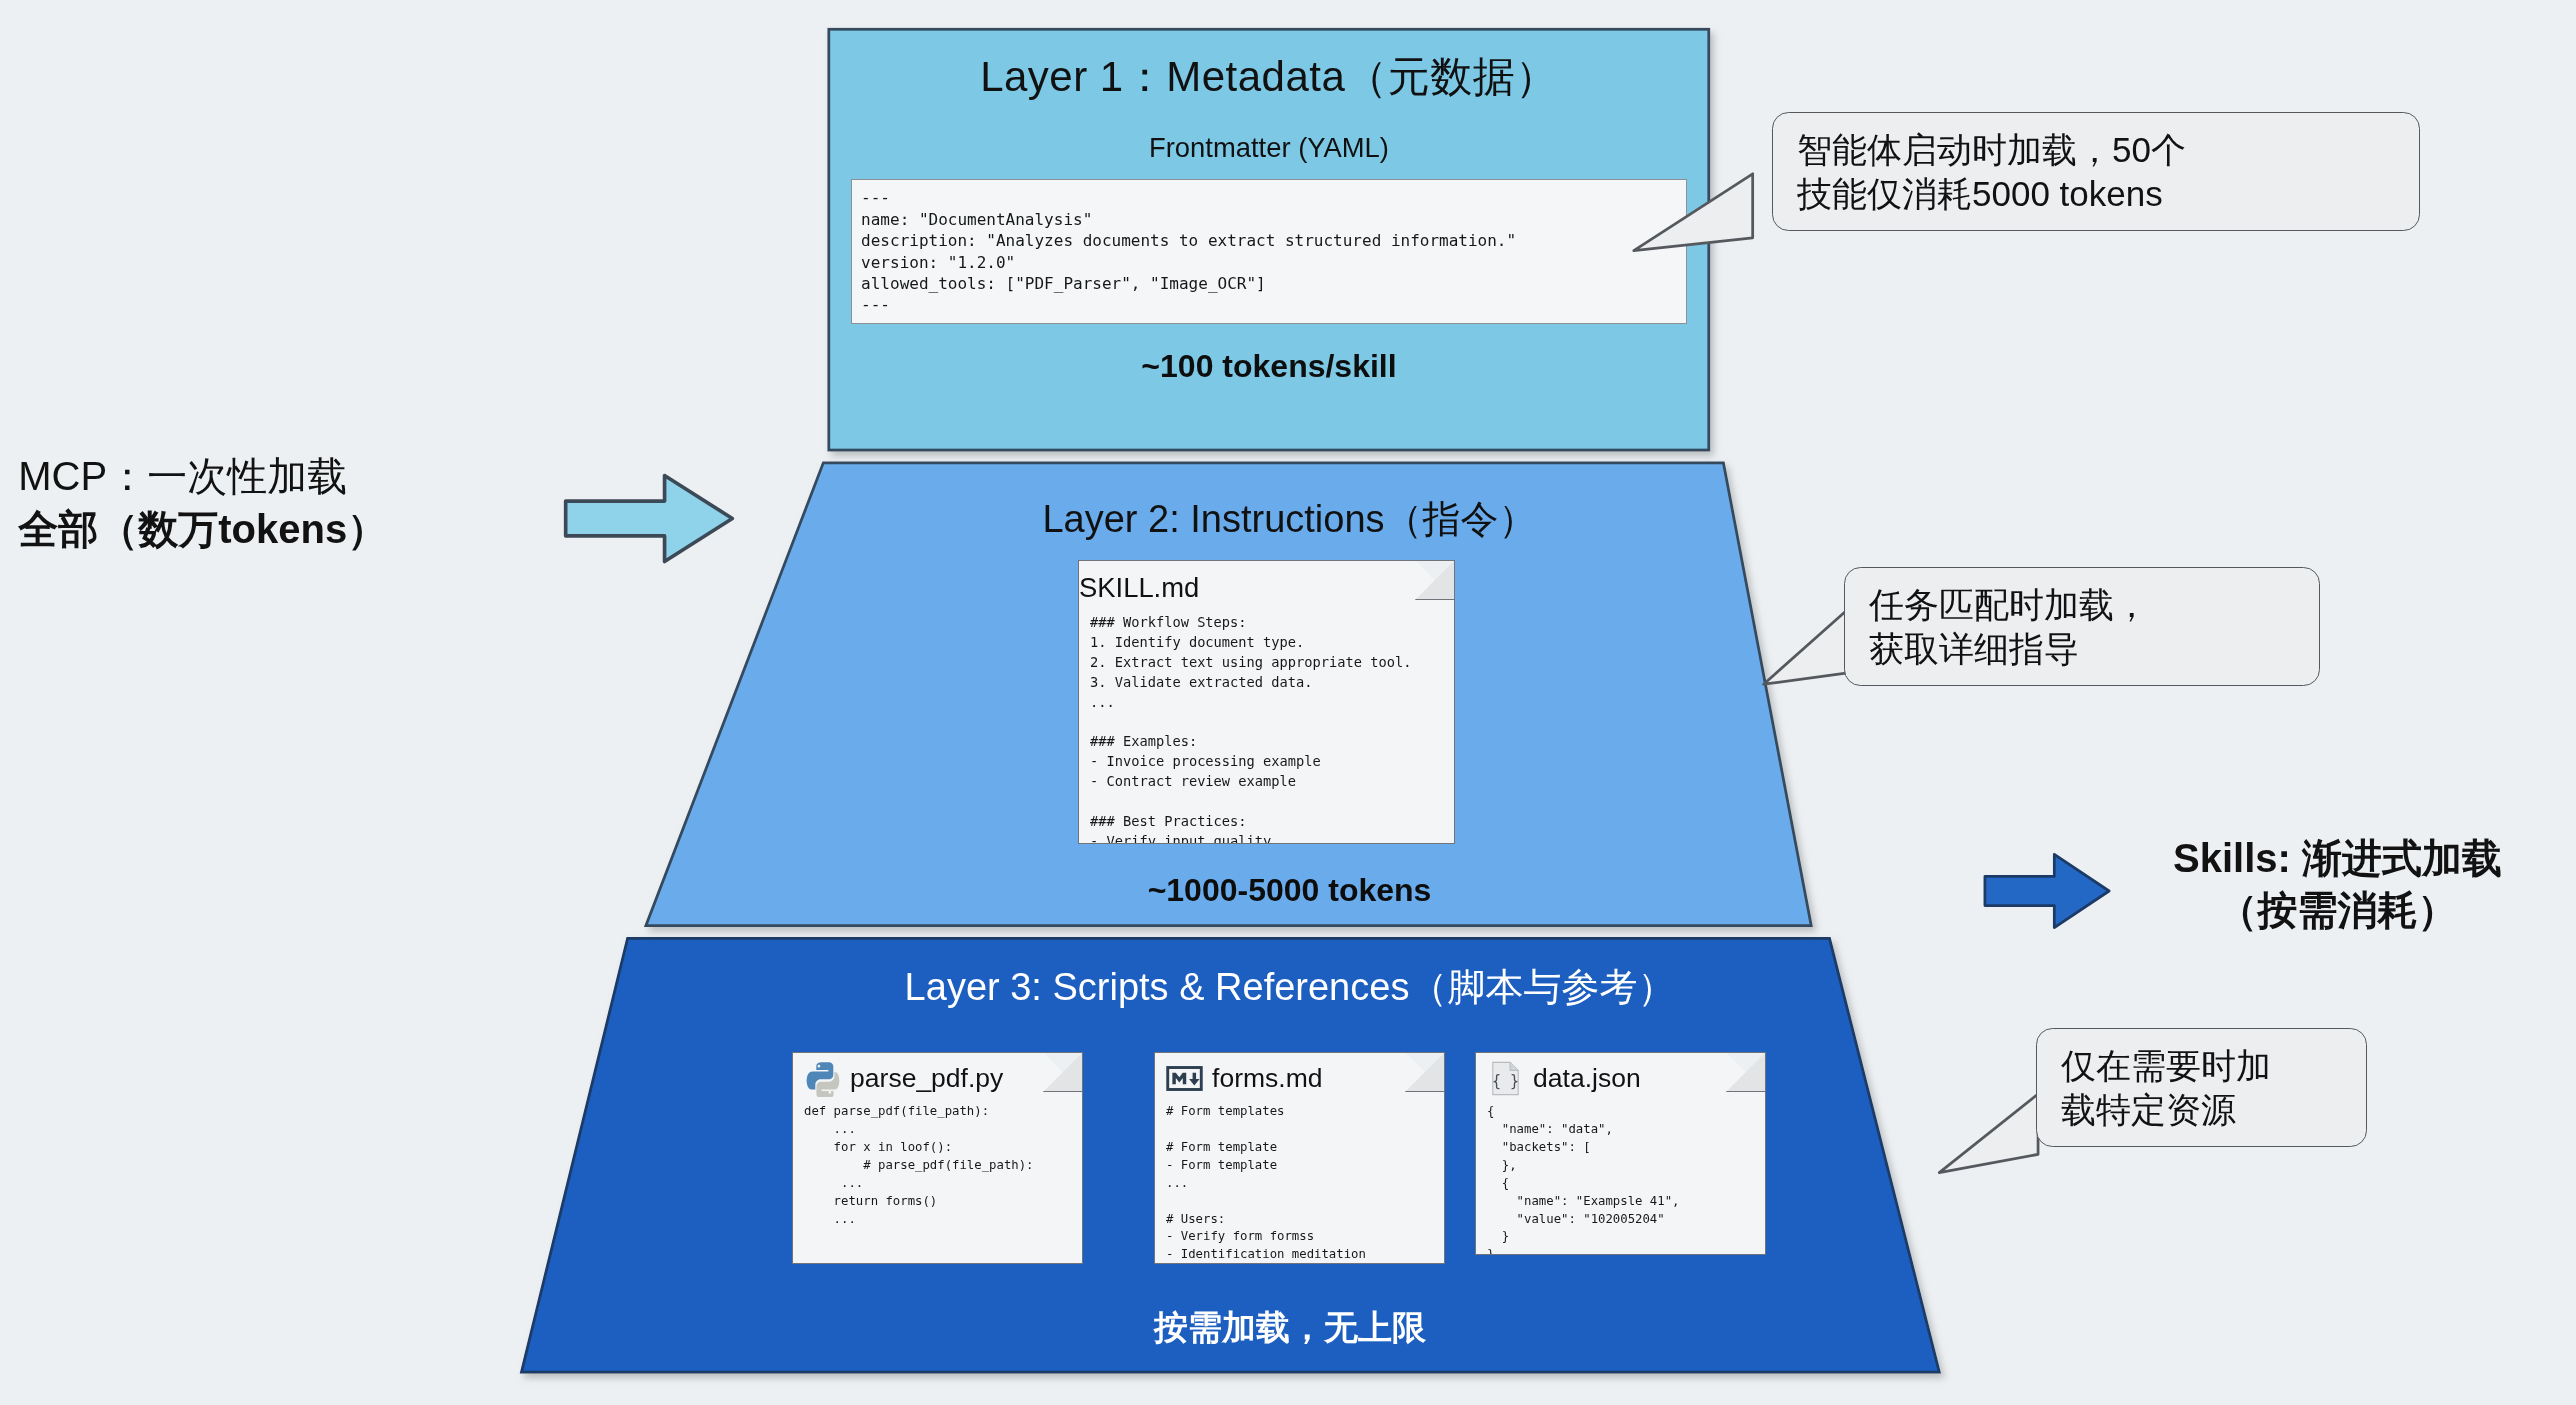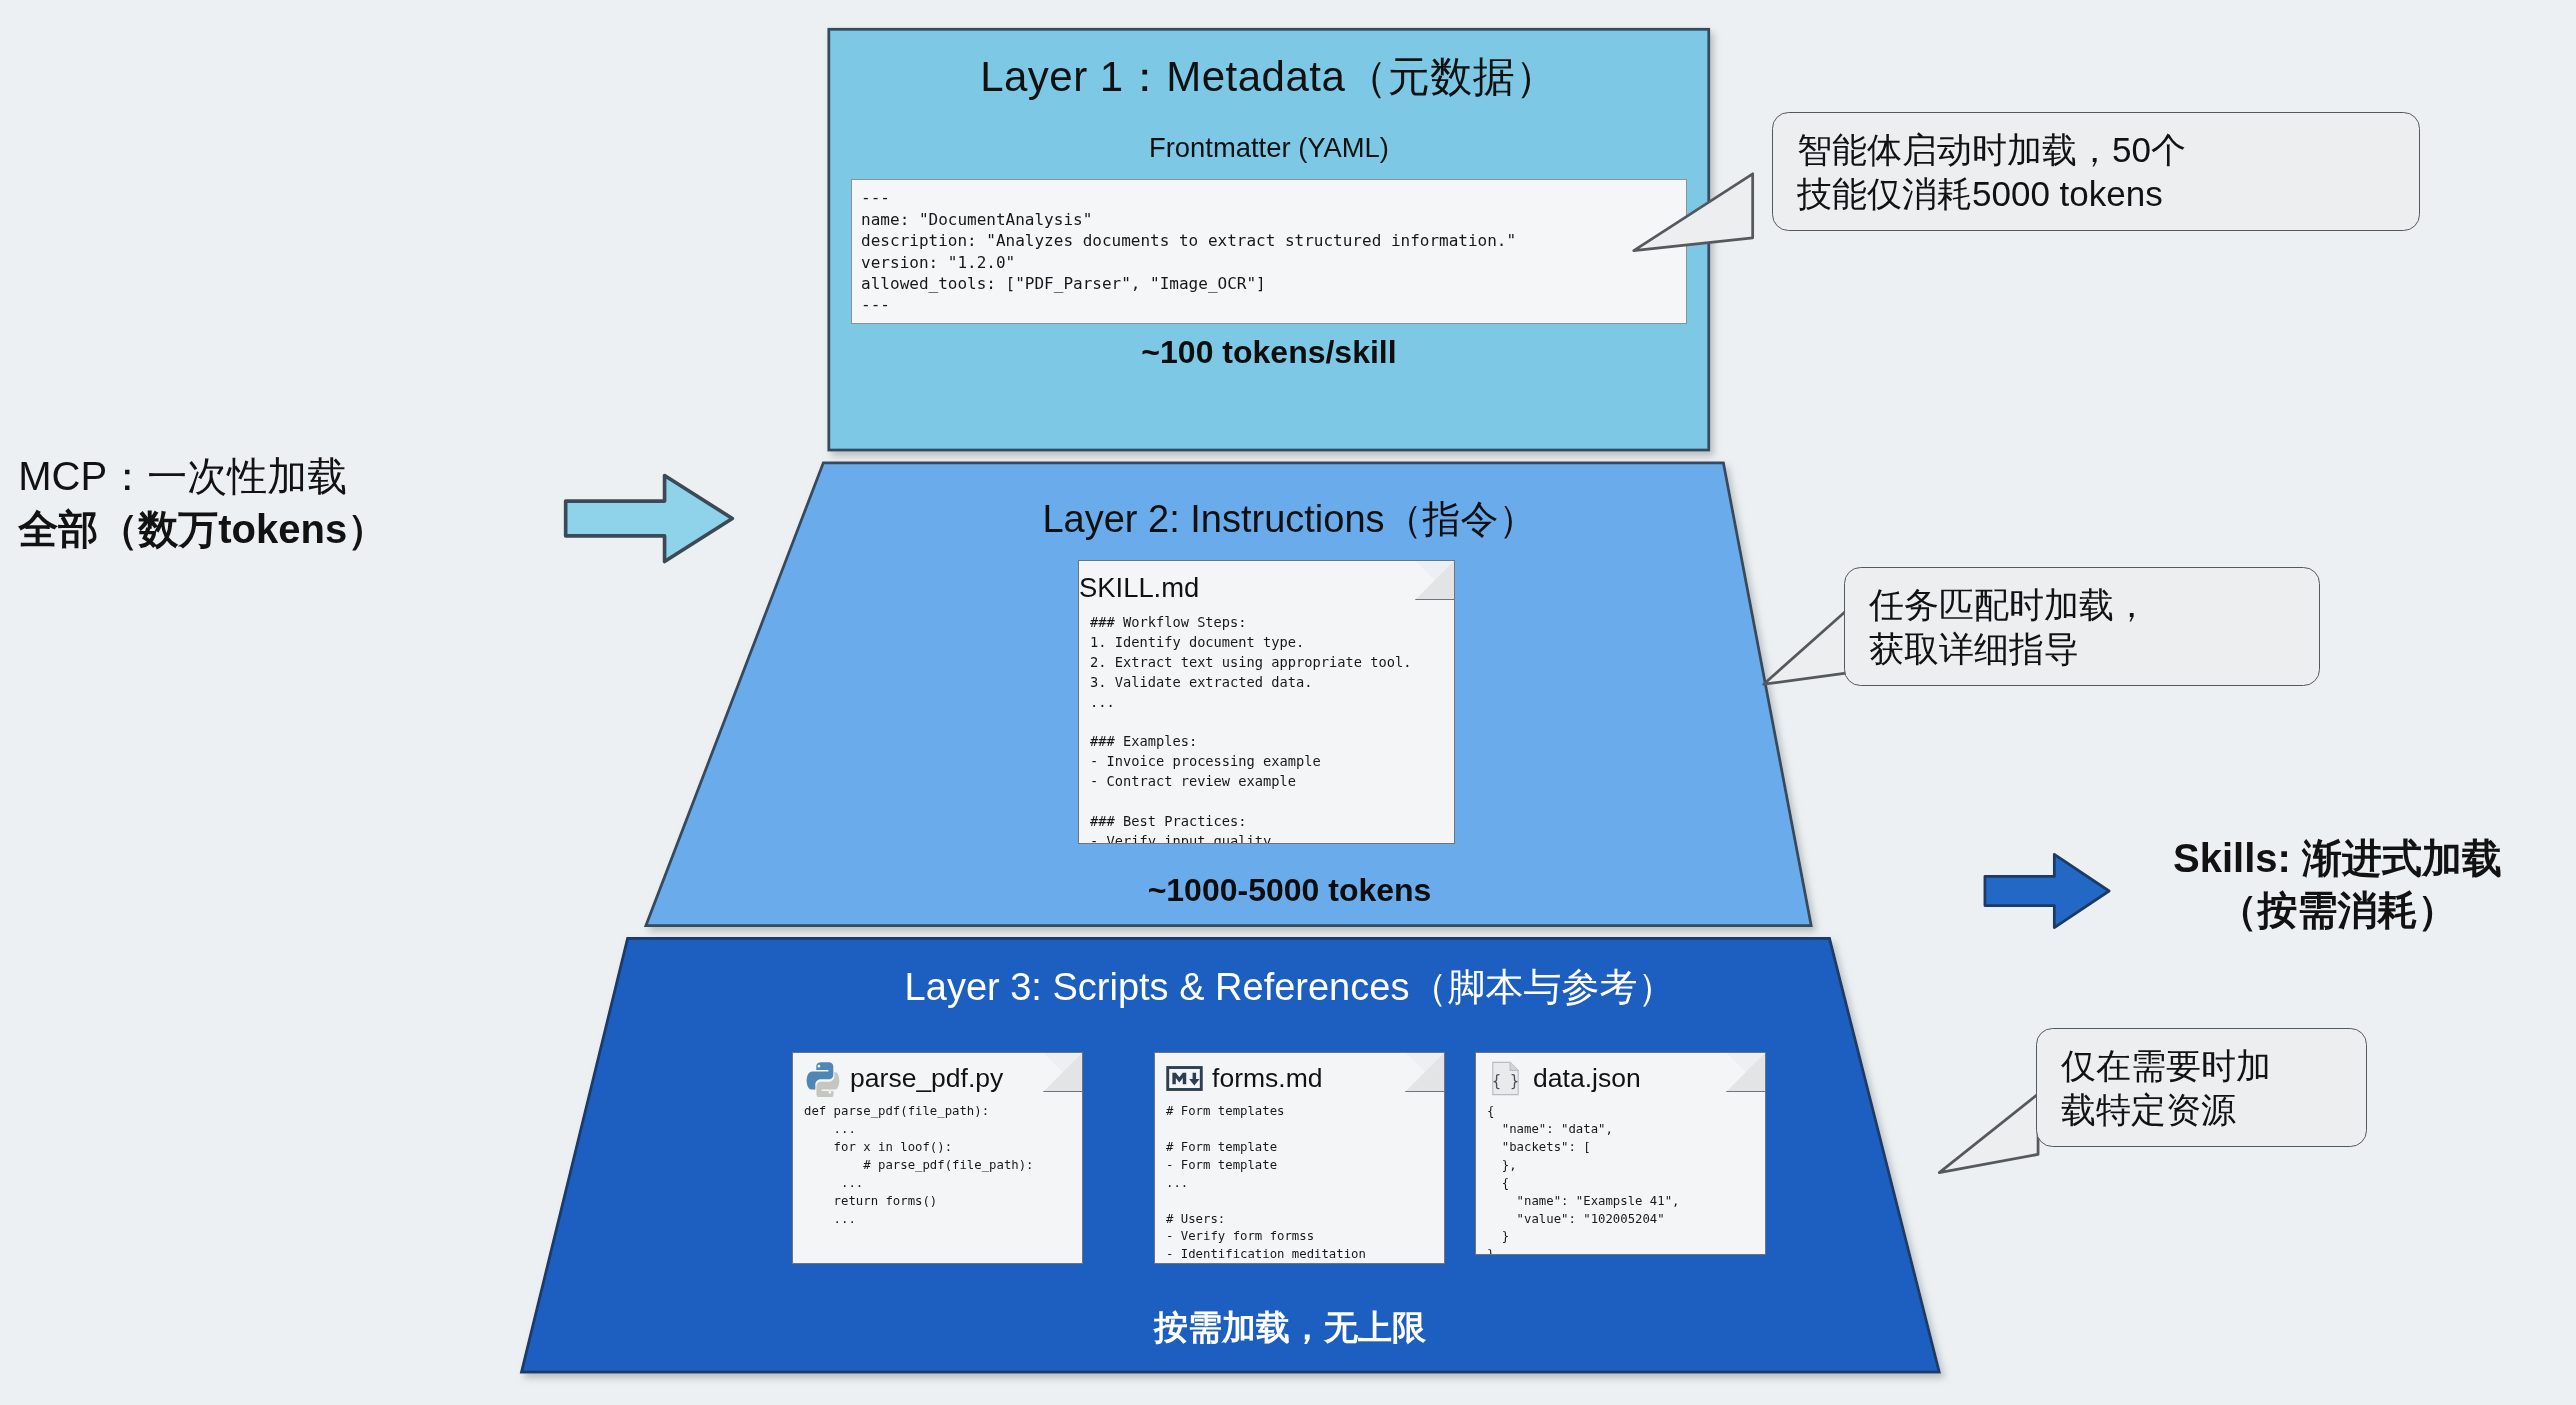--- a/index.html
+++ b/index.html
@@ -63,21 +63,21 @@
     font-size: 16px;
     line-height: 1.34;
     color: #15181a;
     white-space: pre;
     overflow: hidden;
   }
   .l1-tokens {
     font-size: 32px;
     font-weight: bold;
     color: #0e0e0e;
-    margin-top: 10px;
+    margin-top: 24px;
   }
 
   
   #layer2-content {
     left: 640px;
     top: 494px;
     width: 1299px;
   }
   .l2-title {
     font-size: 38px;

